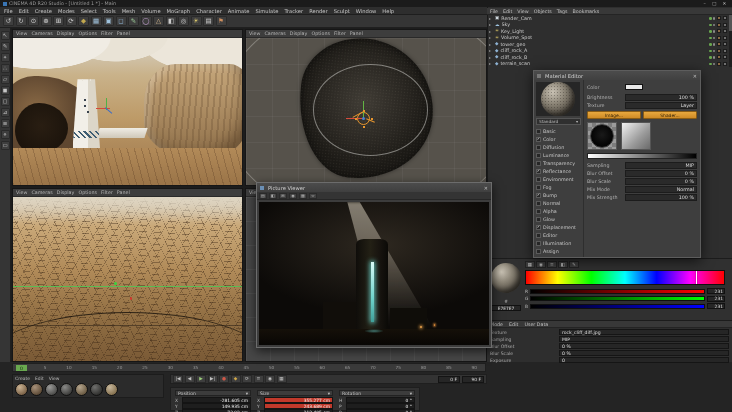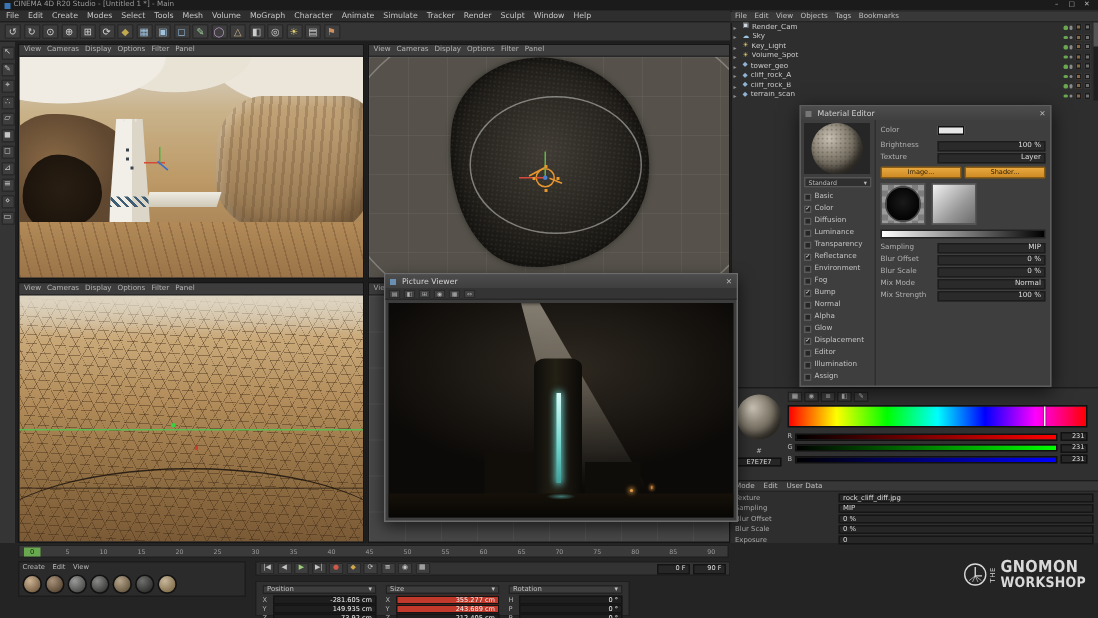--- a/index.html
+++ b/index.html
@@ -865,26 +865,14 @@
           </div>
 
           <div class="coord-row">
             <span class="coord-axis">B</span>
             <span class="coord-field" style="background: rgb(30, 30, 30);">0 °</span>
           </div>
         </div>
     </div>
   </div>
 
-  <div class="abs wm">
-    <svg width="32" height="32" viewBox="0 0 36 36">
-      <circle cx="18" cy="18" r="15.5" fill="none" stroke="#d9d9d9" stroke-width="2"></circle>
-      <path d="M18 7 L18 20 L28 20" fill="none" stroke="#d9d9d9" stroke-width="2"></path>
-      <path d="M18 20 L9 27 M18 20 L14 29 M18 20 L22 29 M18 20 L27 27" fill="none" stroke="#d9d9d9" stroke-width="1"></path>
-    </svg>
-    <span class="wm-the">THE</span>
-    <span class="wm-text">
-      <span class="wm-g">GNOMON</span>
-      <span class="wm-w">WORKSHOP</span>
-    </span>
-  </div>
 
 </div>
 
 </body></html>

